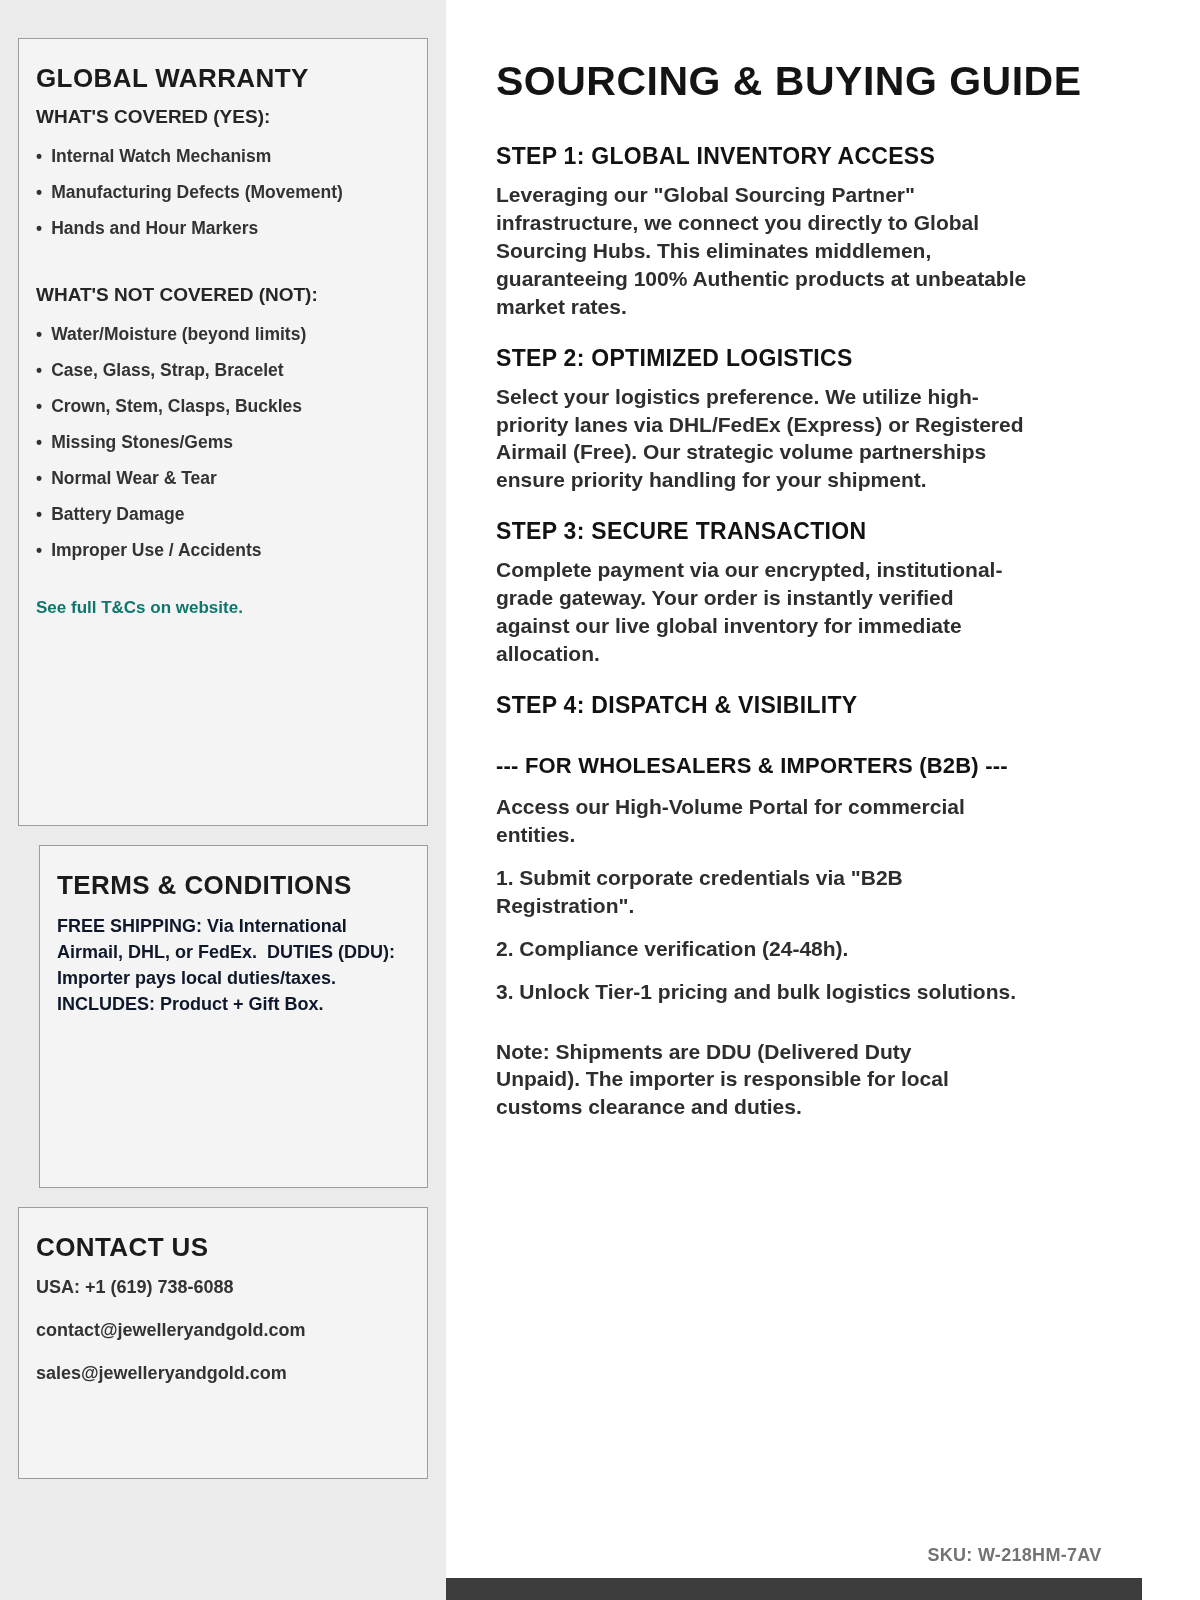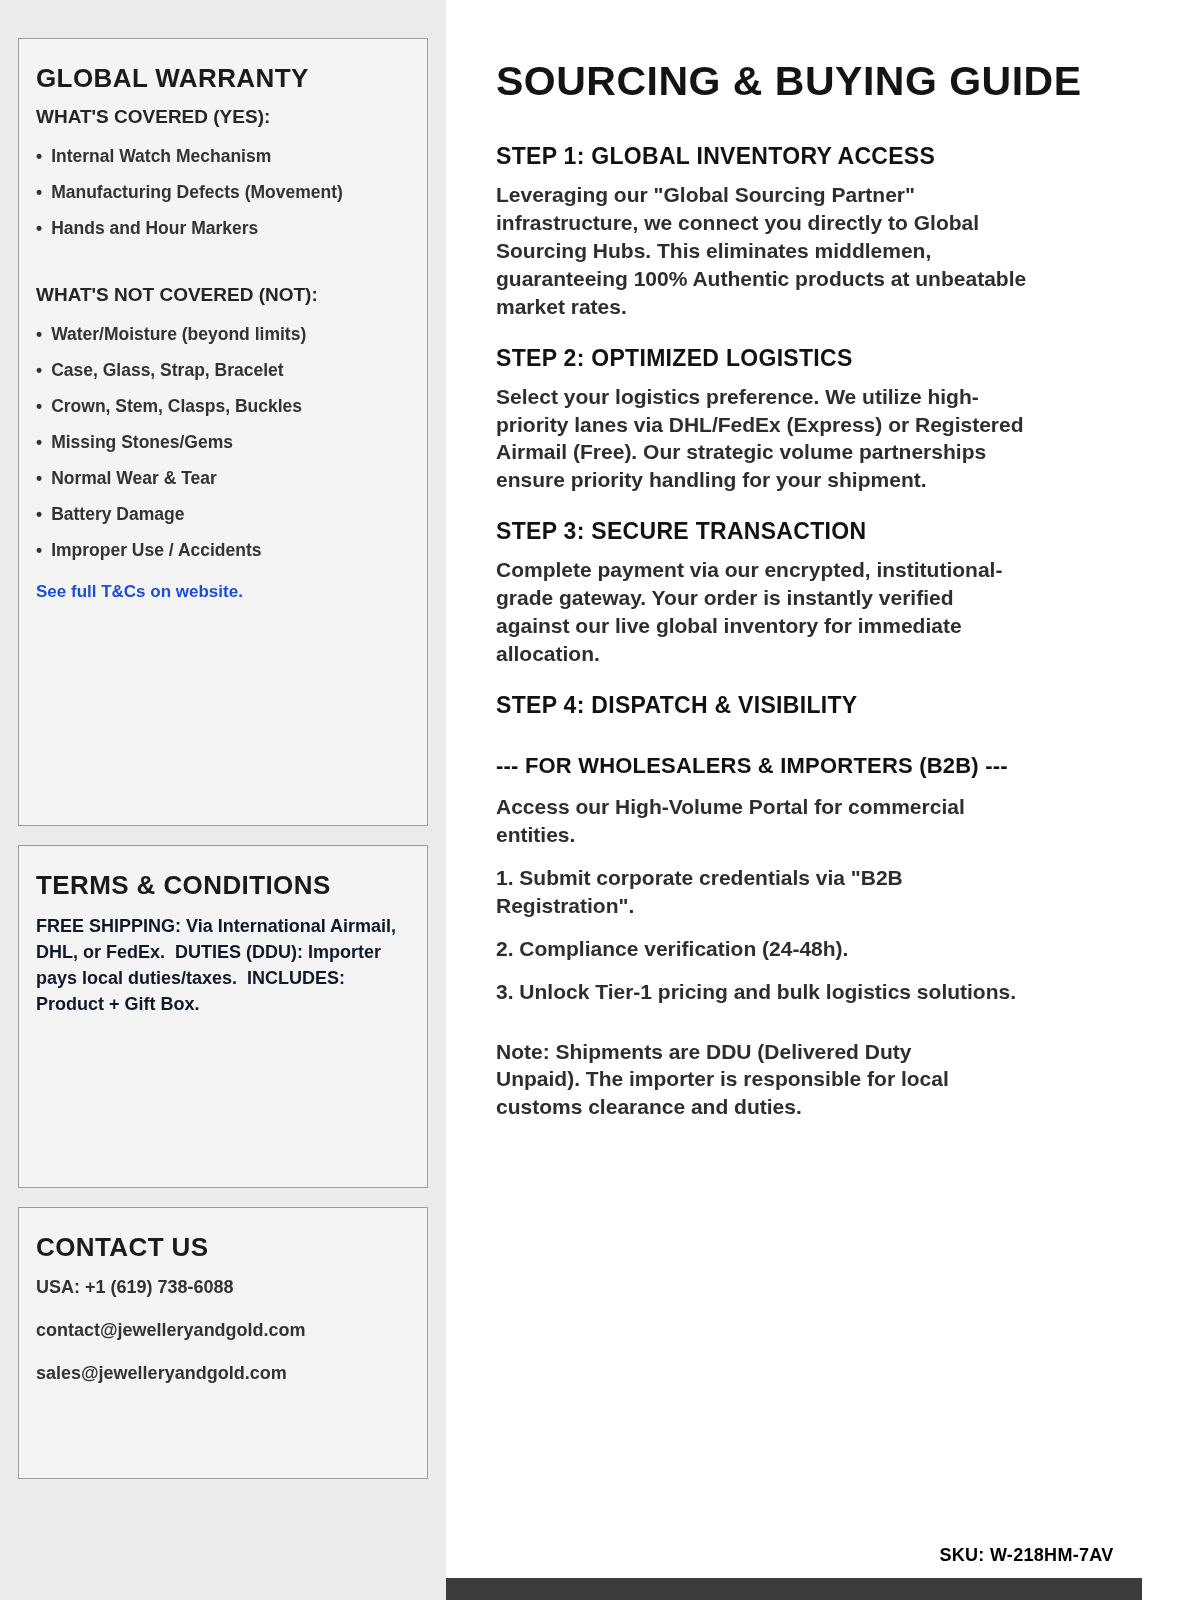--- a/index.html
+++ b/index.html
@@ -18,21 +18,21 @@
     background: #ebebeb;
     padding: 38px 18px 0 18px;
   }
   .panel {
     background: #f4f4f4;
     border: 1px solid #9c9c9c;
     padding: 24px 17px 20px 17px;
     margin-bottom: 19px;
   }
   .panel-warranty { min-height: 788px; }
-  .panel-terms    { min-height: 343px; }
+  .panel-terms    { min-height: 343px; margin-left: 21px; }
   .panel-contact  { min-height: 272px; }
 
   .panel-title {
     font-size: 26px;
     font-weight: 700;
     color: #1b1b1b;
     letter-spacing: 0.4px;
     margin-bottom: 12px;
   }
   .sub-heading {
@@ -45,24 +45,24 @@
   .bullet-list { list-style: none; }
   .bullet-list li {
     font-size: 17.5px;
     font-weight: 700;
     color: #333333;
     padding: 7.5px 0;
     line-height: 1.2;
   }
   .bullet-list li::before { content: "•"; margin-right: 9px; color: #333; }
   .footnote {
-    margin-top: 14px;
+    margin-top: 30px;
     font-size: 17px;
     font-weight: 700;
-    color: #1d4ed8;
+    color: #0f766e;
   }
   .terms-body {
     font-size: 18px;
     font-weight: 700;
     color: #0f172a;
     line-height: 1.45;
     white-space: pre-wrap;
     margin-top: 12px;
   }
   .contact-line {
@@ -117,25 +117,25 @@
     font-weight: 700;
     color: #2e2e2e;
     line-height: 1.33;
     max-width: 545px;
     margin-bottom: 15px;
   }
   .b2b p.note { margin-top: 32px; max-width: 500px; }
 
   .sku {
     position: absolute;
-    right: 28px;
+    right: 40px;
     bottom: 34px;
     font-size: 18px;
     font-weight: 700;
-    color: #000000;
+    color: #737373;
     letter-spacing: 0.3px;
   }
   .footer-bar {
     position: absolute;
     left: 0; right: 0; bottom: 0;
     height: 22px;
     background: #3c3c3c;
   }
 </style>
 </head>

